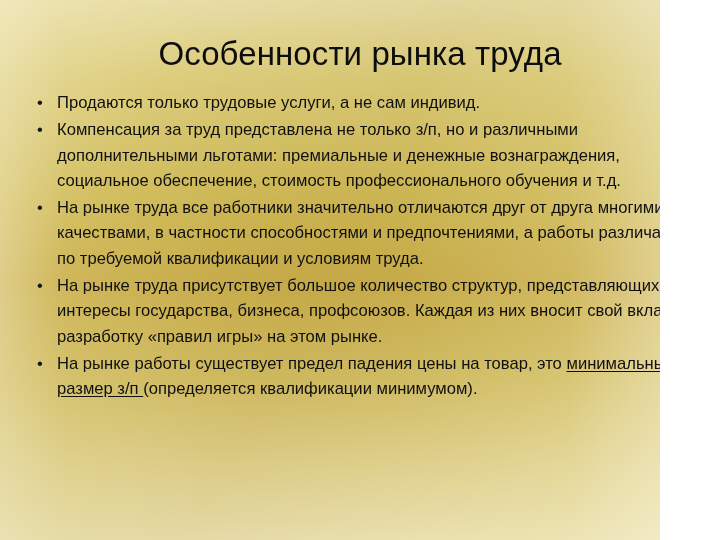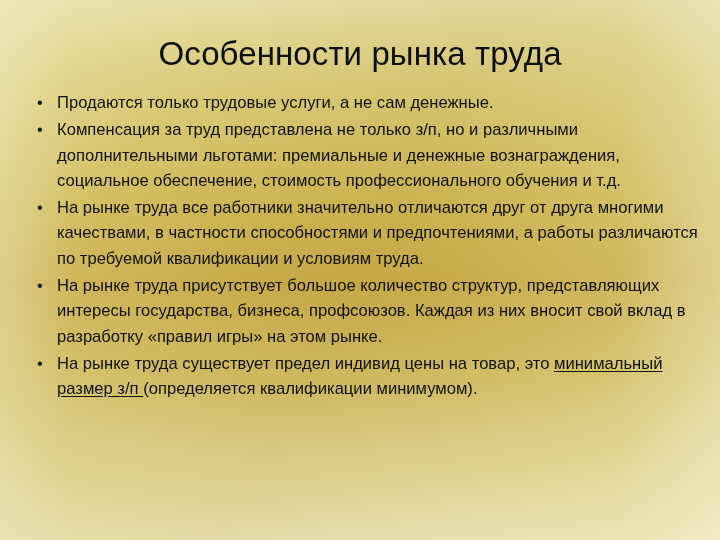--- a/index.html
+++ b/index.html
@@ -8,21 +8,21 @@
   }
   body {
     width: 720px;
     height: 540px;
     overflow: hidden;
     font-family: "Liberation Sans", sans-serif;
   }
 
   #slide {
     position: relative;
-    width: 720px;
+    width: 660px;
     height: 540px;
     overflow: hidden;
     background: #0369a1;
     text-decoration: underline;
   }
 
   
   #slide .bg-base {
     position: absolute;
     inset: 0;
@@ -130,38 +130,38 @@
   <div class="bg-vignette"></div>
 
   <div id="content">
 
     <div class="slide-title">Особенности рынка труда</div>
 
     <div class="bullet-body">
 
       <div class="bullet-item">
         <span class="bullet-marker">•</span>
-        <span class="bullet-text">Продаются только трудовые услуги, а не сам денежные.</span>
+        <span class="bullet-text">Продаются только трудовые услуги, а не сам индивид.</span>
       </div>
 
       <div class="bullet-item">
         <span class="bullet-marker">•</span>
         <span class="bullet-text">Компенсация за труд представлена не только з/п, но и различными дополнительными льготами: премиальные и денежные вознаграждения, социальное обеспечение, стоимость профессионального обучения и т.д.</span>
       </div>
 
       <div class="bullet-item">
         <span class="bullet-marker">•</span>
         <span class="bullet-text">На рынке труда все работники значительно отличаются друг от друга многими качествами, в частности способностями и предпочтениями, а работы различаются по требуемой квалификации и условиям труда.</span>
       </div>
 
       <div class="bullet-item">
         <span class="bullet-marker">•</span>
         <span class="bullet-text">На рынке труда присутствует большое количество структур, представляющих интересы государства, бизнеса, профсоюзов. Каждая из них вносит свой вклад в разработку «правил игры» на этом рынке.</span>
       </div>
 
       <div class="bullet-item">
         <span class="bullet-marker">•</span>
-        <span class="bullet-text"><span>На рынке труда существует предел индивид цены на товар, это </span><span class="u">минимальный размер з/п </span><span>(определяется квалификации минимумом).</span></span>
+        <span class="bullet-text"><span>На рынке работы существует предел падения цены на товар, это </span><span class="u">минимальный размер з/п </span><span>(определяется квалификации минимумом).</span></span>
       </div>
 
     </div>
   </div>
 </div>
 
 </body></html>

